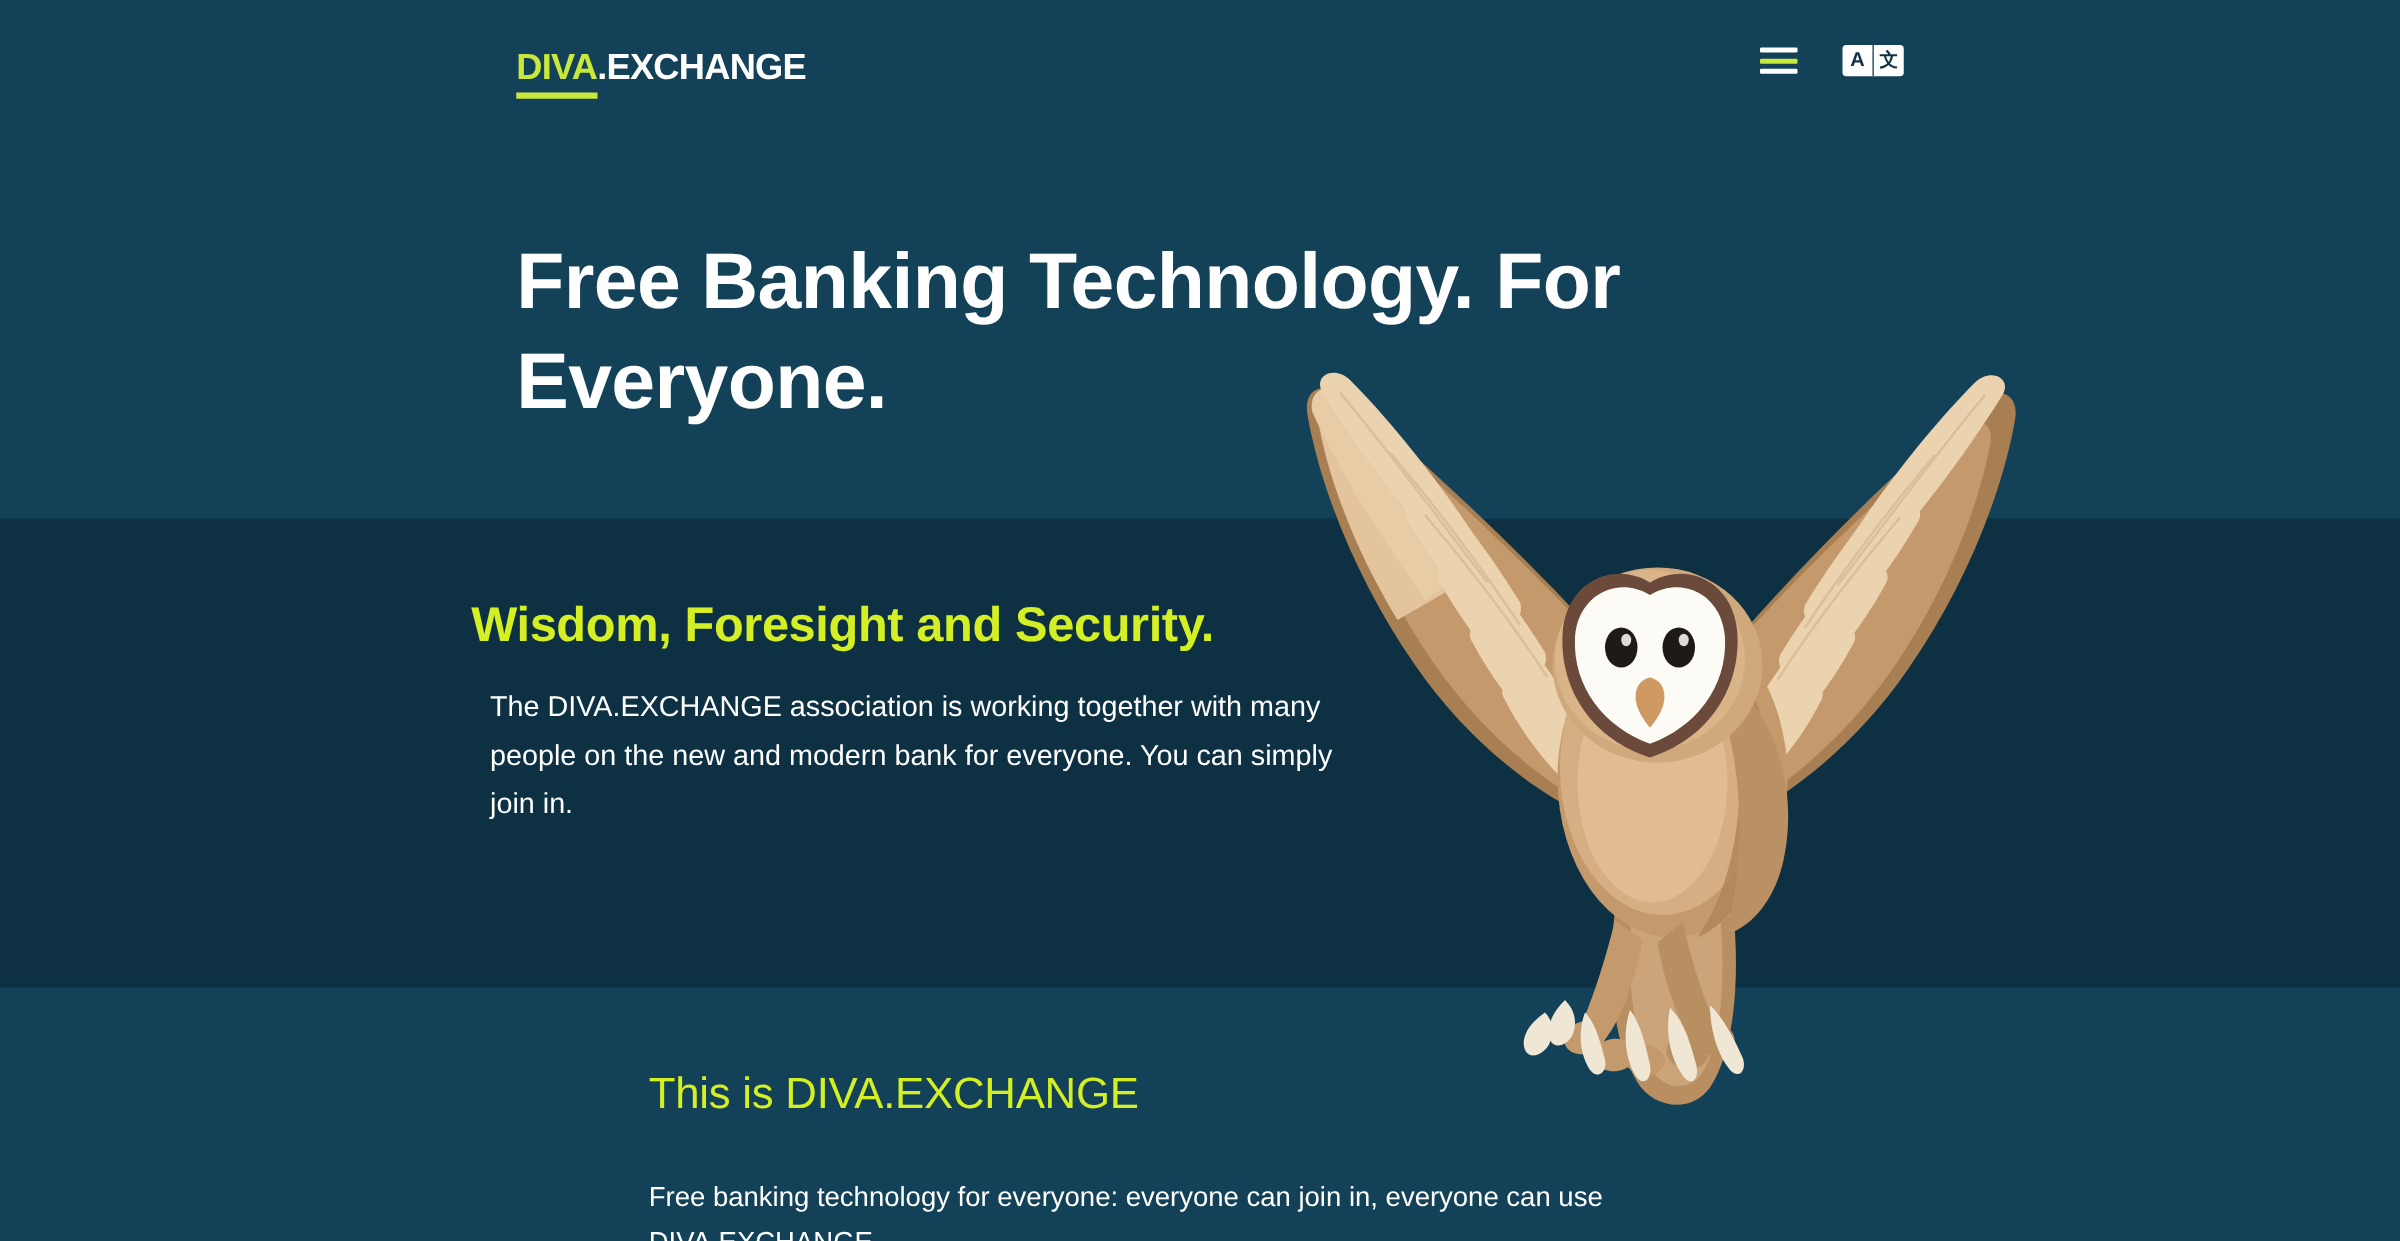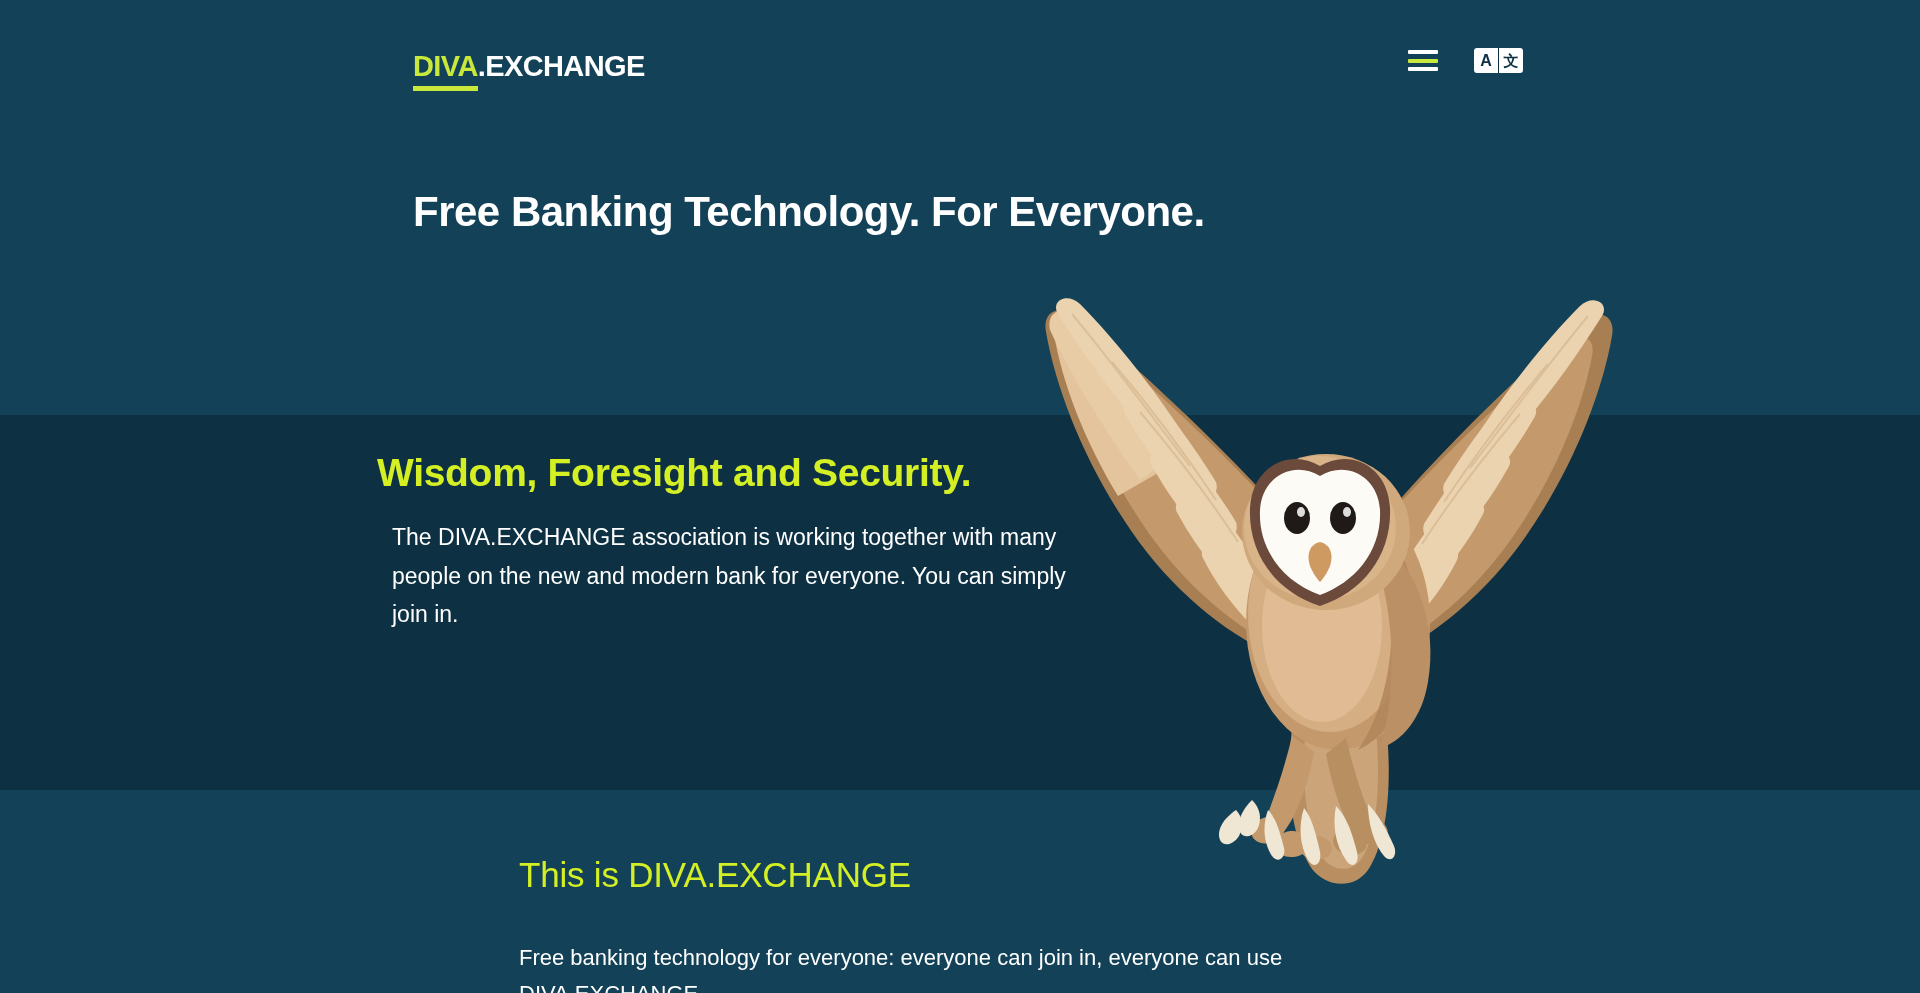--- a/index.html
+++ b/index.html
@@ -18,21 +18,21 @@
   }
 
   
   .band { position:absolute; left:0; width:100%; }
   #band-top    { top:0;    height:415px; background:#124158; }
   #band-mid    { top:415px; height:375px; background:#0d3043; }
   #band-bottom { top:790px; height:203px; background:#124158; }
 
   
   #header {
-    position:absolute; top:12px; left:0; width:100%; height:110px;
+    position:absolute; top:0; left:0; width:100%; height:110px;
     z-index:40;
     text-align:center;
   }
   #logo {
     position:absolute; left:413px; top:40px;
     font-size:29px; font-weight:bold; letter-spacing:-0.6px;
     line-height:1; white-space:nowrap; cursor:pointer;
   }
   #logo .diva {
     color:#c8e83c;
@@ -66,27 +66,27 @@
     line-height:1;
   }
   #lang-toggle .lang-div { width:1px; height:25px; background:#0d3043; }
   #lang-toggle .cjk { font-size:15px; }
 
   
   #hero-title {
     position:absolute; left:413px; top:185px;
     width:900px;
     color:#ffffff;
-    font-size:42px; font-weight:bold;
+    font-size:63px; font-weight:bold;
     line-height:1.27;
     letter-spacing:-0.5px;
   }
 
   
-  #sec2 { position:absolute; left:377px; top:448px; width:700px; z-index:20; }
+  #sec2 { position:absolute; left:377px; top:476px; width:700px; z-index:20; }
   #sec2-title {
     color:#d4f024;
     font-size:39px; font-weight:bold;
     line-height:1.28; letter-spacing:-0.3px;
     margin-bottom:20px;
   }
   #sec2-body {
     color:#ffffff;
     font-size:23px; font-weight:400;
     line-height:1.68;

